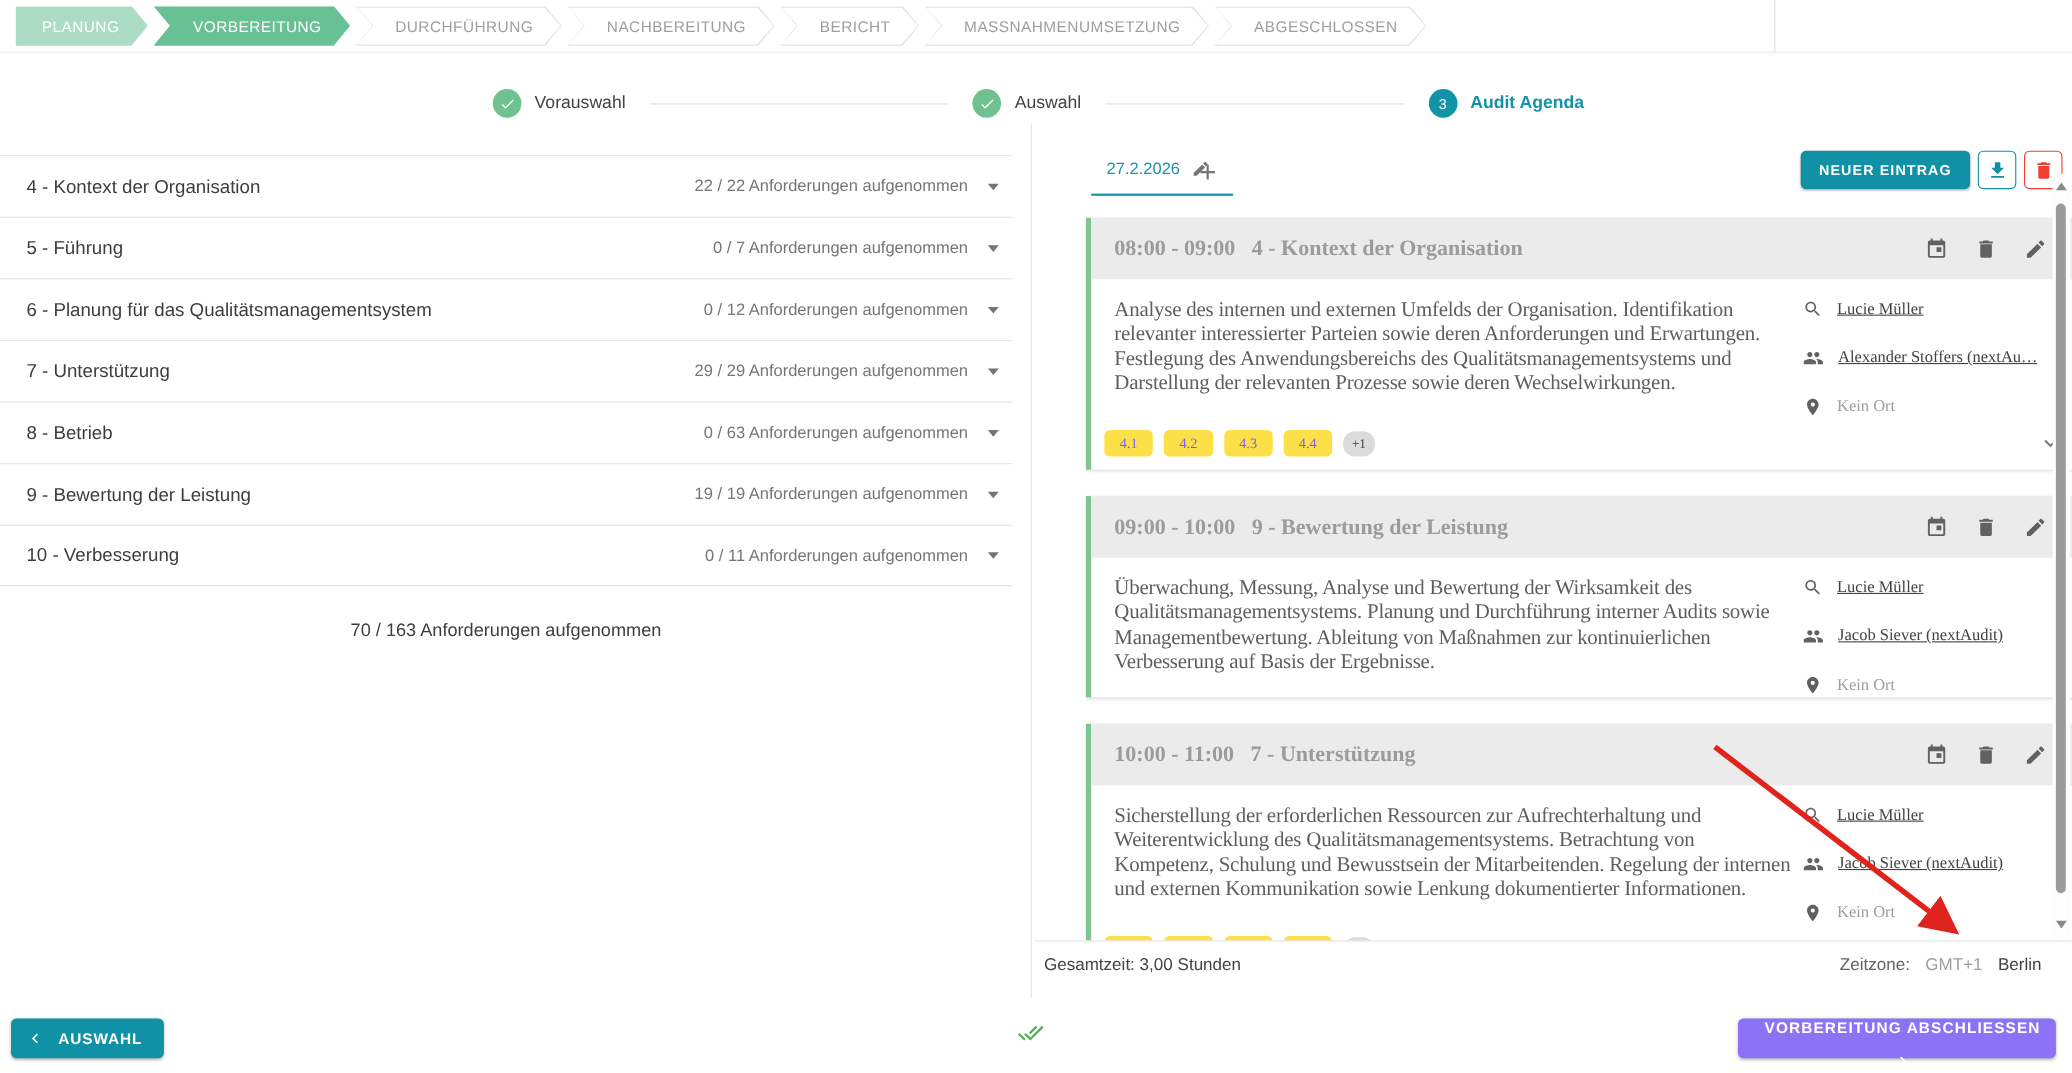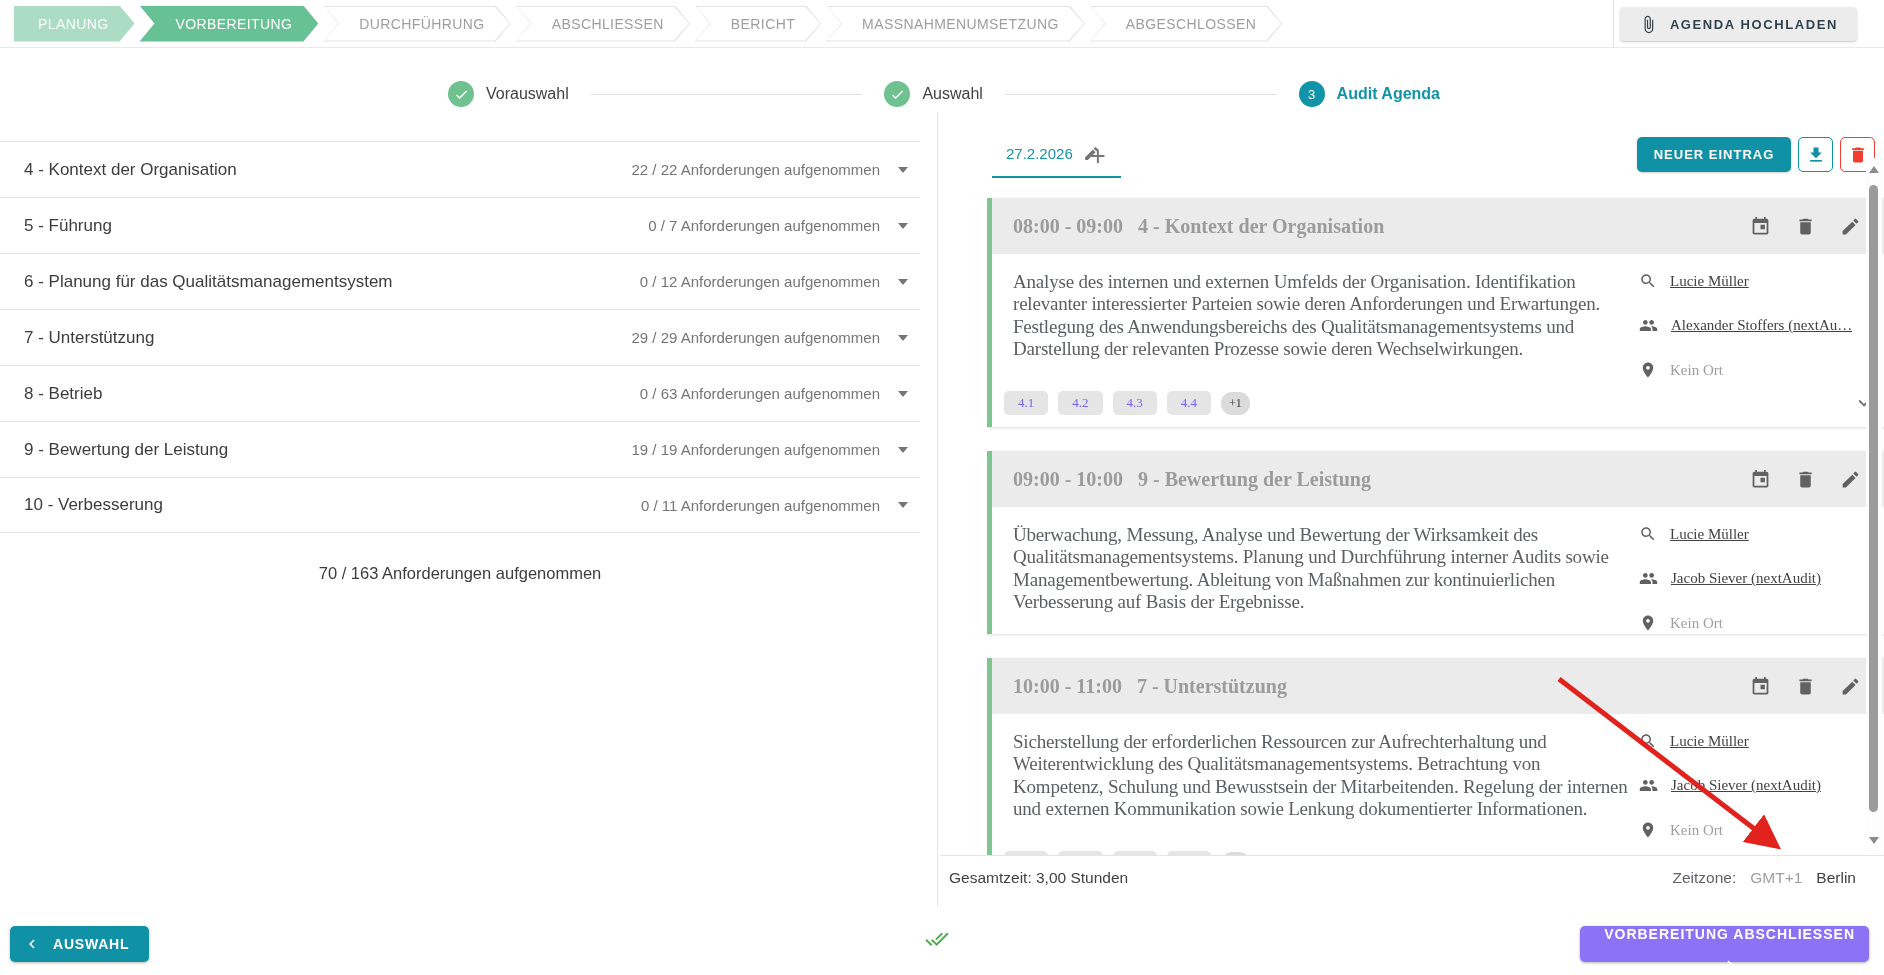--- a/index.html
+++ b/index.html
@@ -81,21 +81,21 @@
   .header-icons .hicon { background:none; border:none; padding:0; cursor:pointer; color:#616161; }
   .card-body { display:flex; padding:17px 20px 2px 21px; }
   .card-desc { width:620px; font-size:19px; letter-spacing:-0.2px; color:#5C5F61; line-height:22.4px; }
   .card-info { margin-left:auto; width:236px; display:flex; flex-direction:column; gap:26px; padding-top:1px; }
   .info-row { display:flex; align-items:center; gap:13px; font-size:15px; color:#424242; }
   .info-row .iicon { flex:0 0 auto; color:#616161; display:flex; }
   .info-link { text-decoration:underline; color:#424242; cursor:pointer; white-space:nowrap; overflow:hidden; }
   .info-muted { color:#9e9e9e; }
   .card-foot { display:flex; align-items:center; padding:10px 20px 12px 12px; }
   .chips { display:flex; gap:10px; align-items:center; }
-  .chip { background:#e5e5e5; color:#7A61F3; font-size:13px; padding:4px 14px; border-radius:5px; }
+  .chip { background:#fde047; color:#7A61F3; font-size:13px; padding:4px 14px; border-radius:5px; }
   .chip-more { background:#DBDBDB; color:#3a3a3a; font-size:12px; padding:4px 8px; border-radius:11px; }
   .expand-btn { margin-left:auto; background:none; border:none; color:#757575; cursor:pointer; padding:0; }
 
   
   .panel-hdivider { position:absolute; left:940px; top:855px; width:944px; height:1px; background:#e4e4e4; }
   .total-time { position:absolute; left:949px; top:869px; font-size:15.5px; color:#424242; }
   .timezone { position:absolute; right:28px; top:869px; font-size:15.5px; display:flex; gap:14px; }
   .tz-label { color:#5f6368; }
   .tz-offset { color:#9e9e9e; cursor:pointer; }
   .tz-city { color:#424242; cursor:pointer; }
@@ -129,41 +129,33 @@
     <div class="phase first done">
         <span>PLANUNG</span>
       </div>
     <div class="phase active">
         <span>VORBEREITUNG</span>
       </div>
     <div class="phase pending">
         <span>DURCHFÜHRUNG</span>
       </div>
     <div class="phase pending">
-        <span>ABSCHLIESSEN</span>
+        <span>NACHBEREITUNG</span>
       </div>
     <div class="phase pending">
         <span>BERICHT</span>
       </div>
     <div class="phase pending">
         <span>MASSNAHMENUMSETZUNG</span>
       </div>
     <div class="phase pending">
         <span>ABGESCHLOSSEN</span>
       </div>
   </div>
   <div class="topbar-divider"></div>
-  <button class="upload-btn">
-    <span>
-      <svg width="19" height="19" viewBox="0 0 24 24" fill="#33424a">
-          <path d="M16.5 6v11.5c0 2.21-1.79 4-4 4s-4-1.79-4-4V5c0-1.38 1.12-2.5 2.5-2.5s2.5 1.12 2.5 2.5v10.5c0 .55-.45 1-1 1s-1-.45-1-1V6H10v9.5c0 1.38 1.12 2.5 2.5 2.5s2.5-1.12 2.5-2.5V5c0-2.21-1.79-4-4-4S7 2.79 7 5v12.5c0 3.04 2.46 5.5 5.5 5.5s5.5-2.46 5.5-5.5V6h-1.5z"></path>
-        </svg>
-    </span>
-    <span>AGENDA HOCHLADEN</span>
-  </button>
 </div>
 
 <div class="stepper">
   <div class="step">
     <span class="step-circle green">
       <svg width="15" height="15" viewBox="0 0 24 24" fill="#fff">
           <path d="M9 16.17L4.83 12l-1.42 1.41L9 19 21 7l-1.41-1.41z"></path>
         </svg>
     </span>
     <span class="step-label">Vorauswahl</span>

